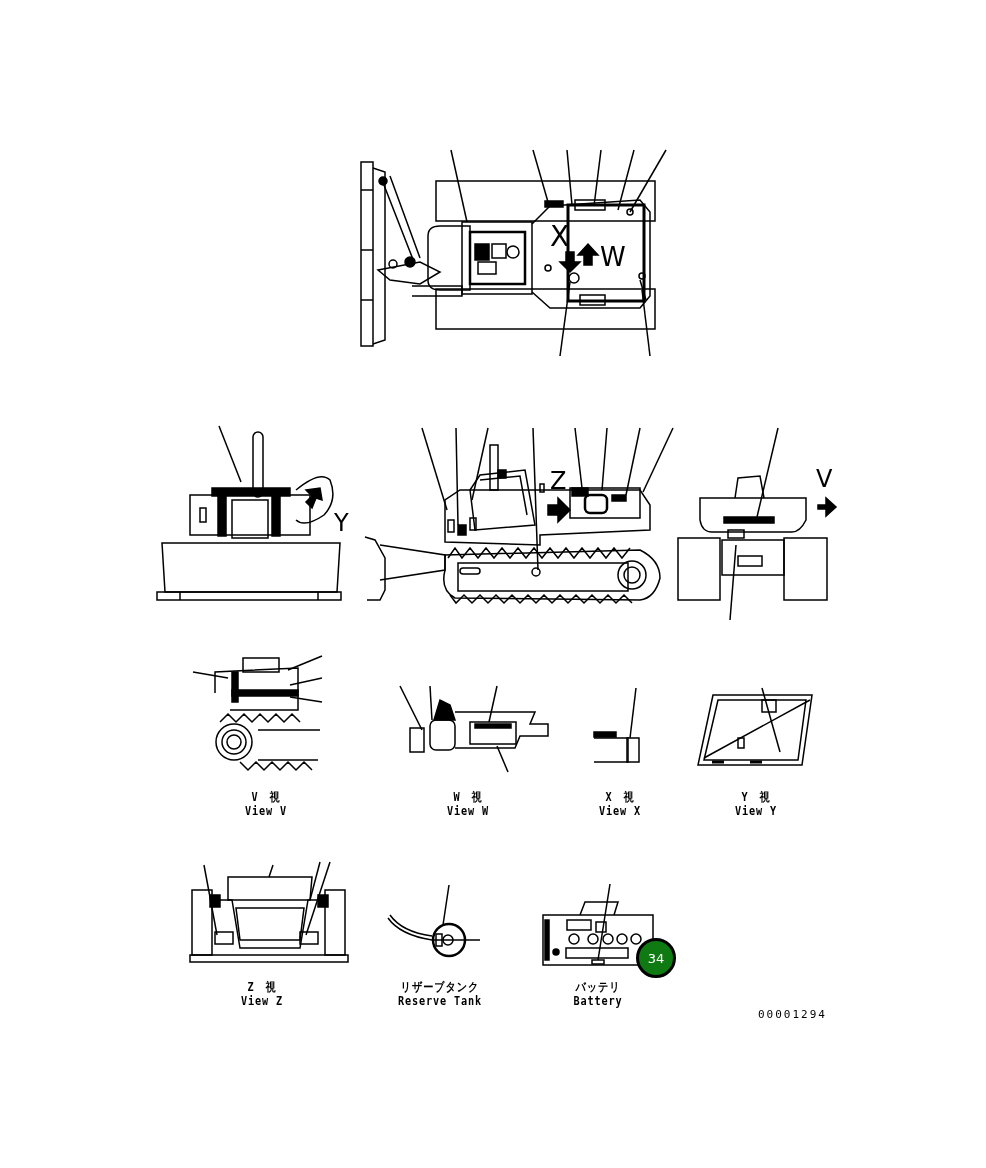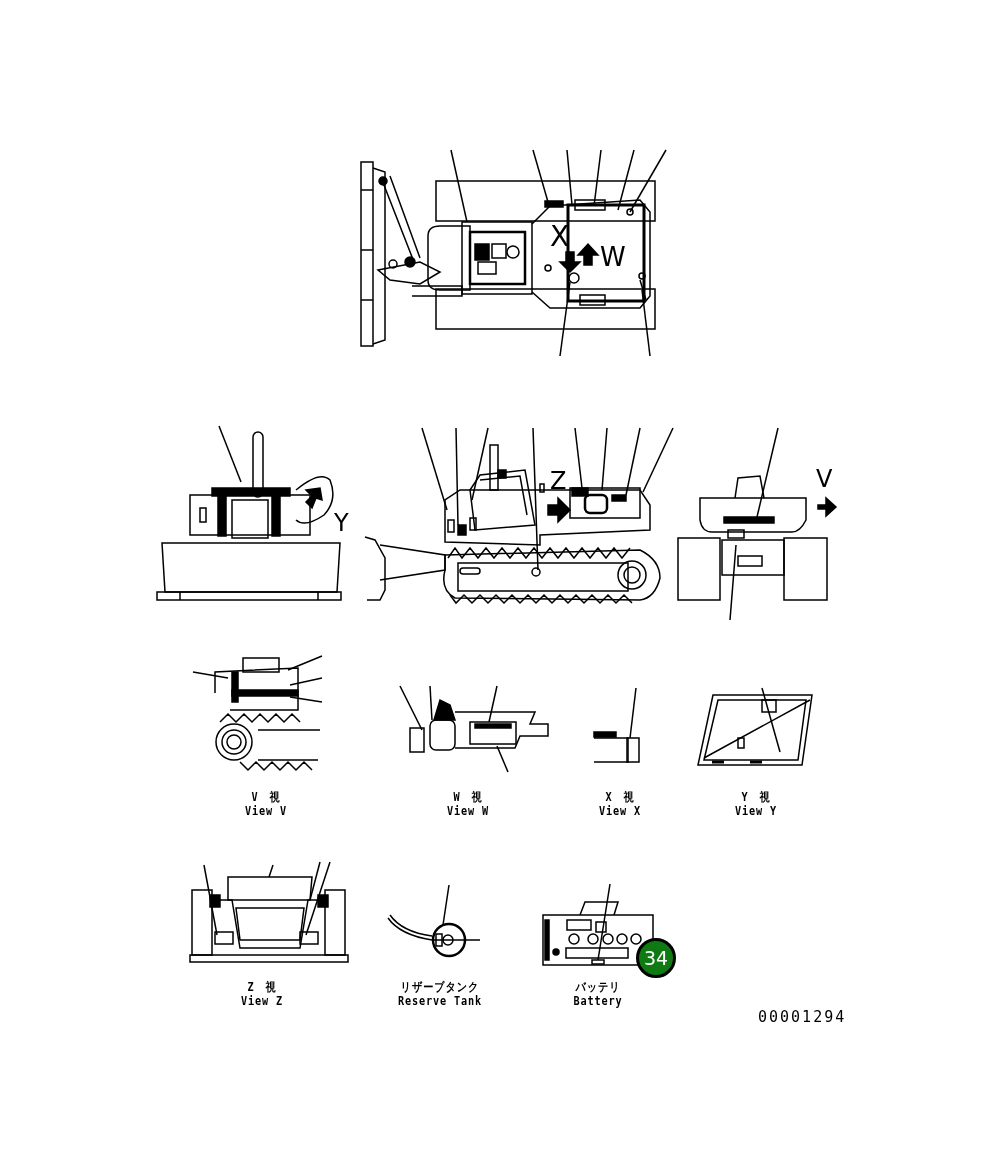--- a/index.html
+++ b/index.html
@@ -2,22 +2,22 @@
 <html><head>
 <meta charset="utf-8">
 <style>
   html, body { margin:0; padding:0; background:#ffffff; }
   body { width:986px; height:1168px; position:relative; overflow:hidden; font-family:"DejaVu Sans Mono", monospace; }
   svg.drawing { position:absolute; left:0; top:0; }
   .lbl { position:absolute; text-align:center; font-family:"DejaVu Sans Mono", monospace; font-size:12px; font-weight:bold; color:#000; line-height:14px; letter-spacing:1px; transform:scaleX(0.85); }
   .lbl .jp { display:block; }
   .lbl .en { display:block; }
   .letter { position:absolute; font-family:"DejaVu Sans", sans-serif; font-size:30px; color:#000; line-height:30px; font-weight:normal; }
-  .partno { position:absolute; left:758px; top:1008px; font-family:"DejaVu Sans Mono", monospace; font-size:15px; letter-spacing:2px; color:#000; }
-  .badge { position:absolute; left:636px; top:938px; width:34px; height:34px; border-radius:50%; background:#0f7a12; border:3px solid #000; color:#fff; font-family:"DejaVu Sans", sans-serif; font-size:19px; display:flex; align-items:center; justify-content:center; }
+  .partno { position:absolute; left:758px; top:1008px; font-family:"DejaVu Sans Mono", monospace; font-size:11px; letter-spacing:2px; color:#000; }
+  .badge { position:absolute; left:636px; top:938px; width:34px; height:34px; border-radius:50%; background:#0f7a12; border:3px solid #000; color:#fff; font-family:"DejaVu Sans", sans-serif; font-size:13px; display:flex; align-items:center; justify-content:center; }
 </style>
 </head>
 <body>
 
 <svg class="drawing" width="986" height="1168" viewBox="0 0 986 1168" fill="none" stroke="#000" stroke-width="1.5">
 
   <g>
 
     <rect x="361" y="162" width="12" height="184"></rect>
     <path d="M373 168 L385 172 L385 340 L373 344"></path>

